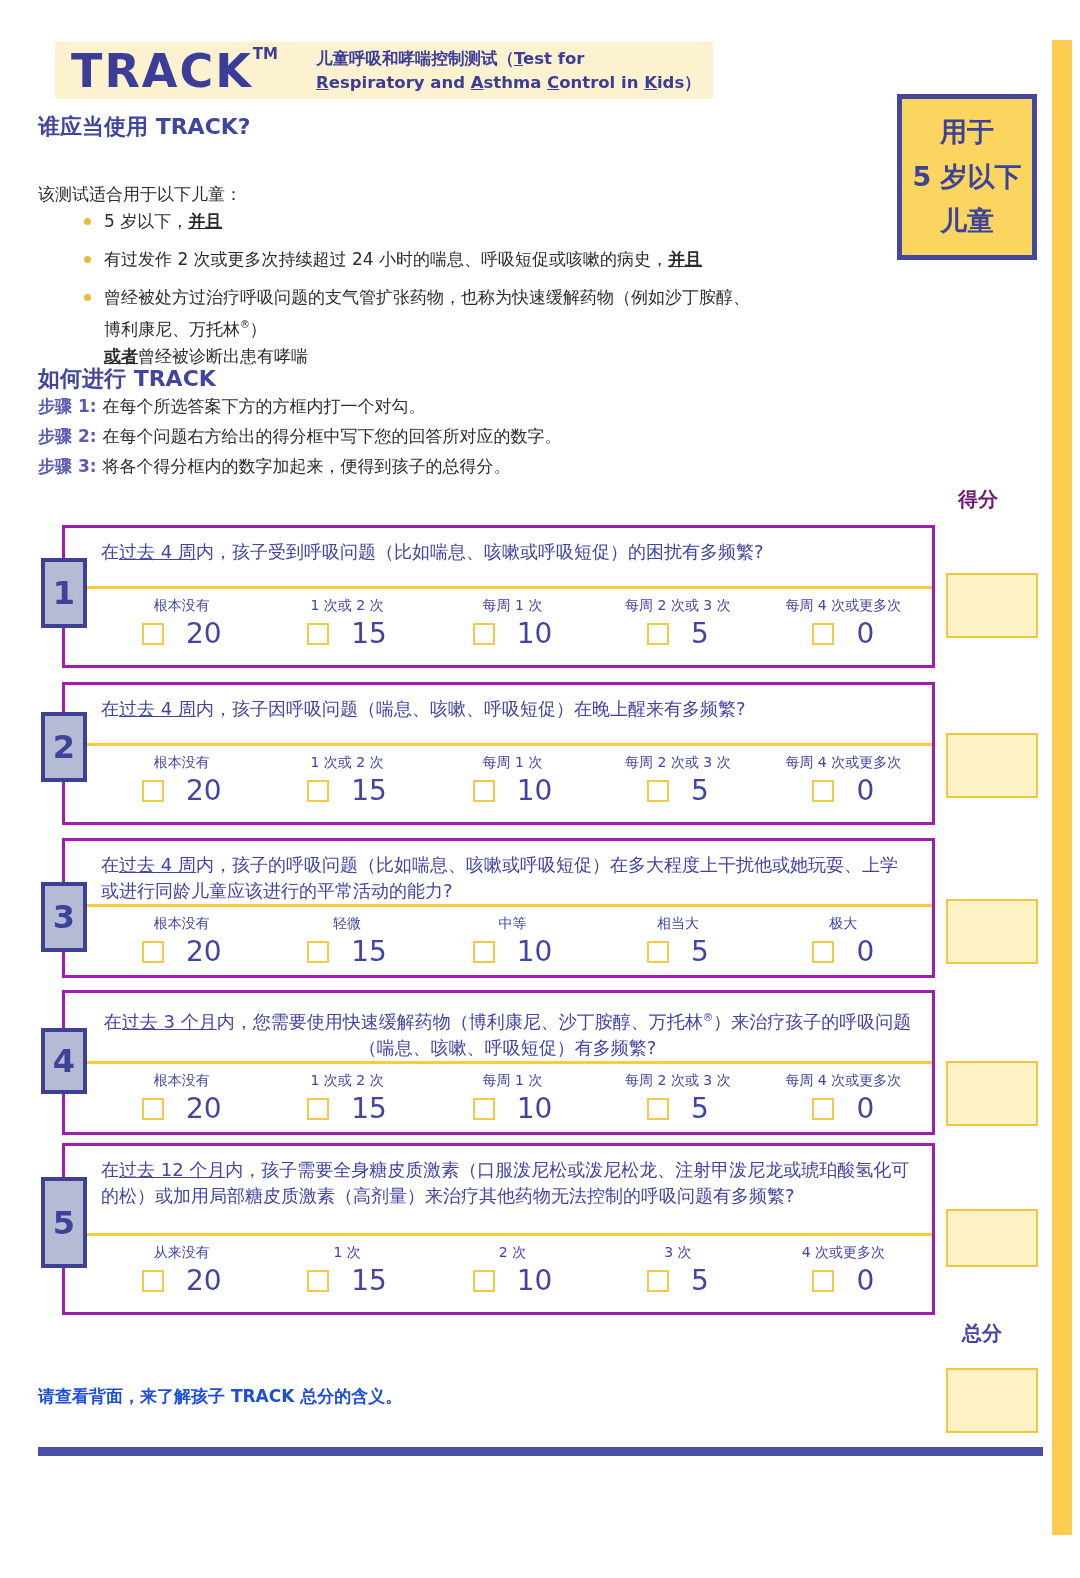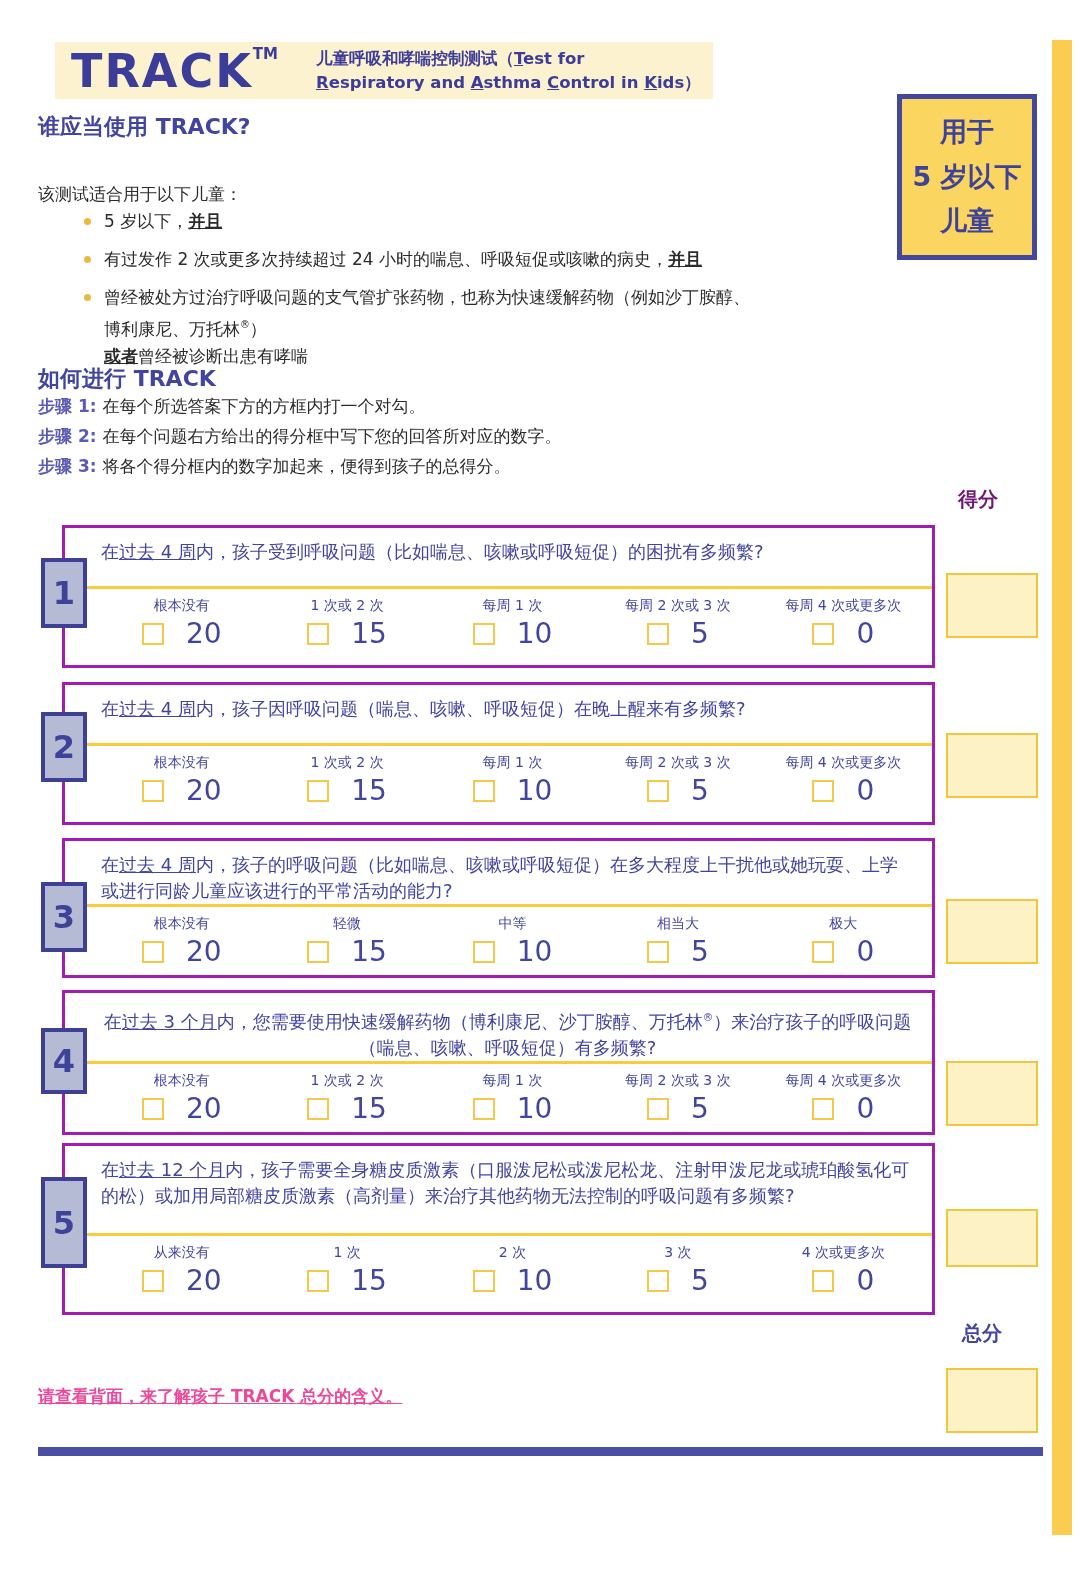--- a/index.html
+++ b/index.html
@@ -69,21 +69,21 @@
   .tab4 { top:1028px; height:66px; }
   .tab5 { top:1177px; height:91px; }
 
   
   .score-box { position:absolute; left:946px; width:92px; height:65px;
                background:#FDF1C6; border:2px solid #F2C63D; }
   .s1 { top:573px; }  .s2 { top:733px; }  .s3 { top:899px; }
   .s4 { top:1061px; } .s5 { top:1209px; height:58px; }
   .s-total { top:1368px; }
 
-  .footer-note { position:absolute; left:38px; top:1385px; color:#ec4899; font-size:17px; font-weight:bold;text-decoration:underline; }
+  .footer-note { position:absolute; left:38px; top:1385px; color:#1d4ed8; font-size:17px; font-weight:bold; }
   .footer-bar  { position:absolute; left:38px; top:1447px; width:1005px; height:9px; background:#4A4FA3; }
 </style>
 </head>
 <body>
 
 <div class="page">
 
   <div class="right-bar"></div>
 
   <div class="header-band">

